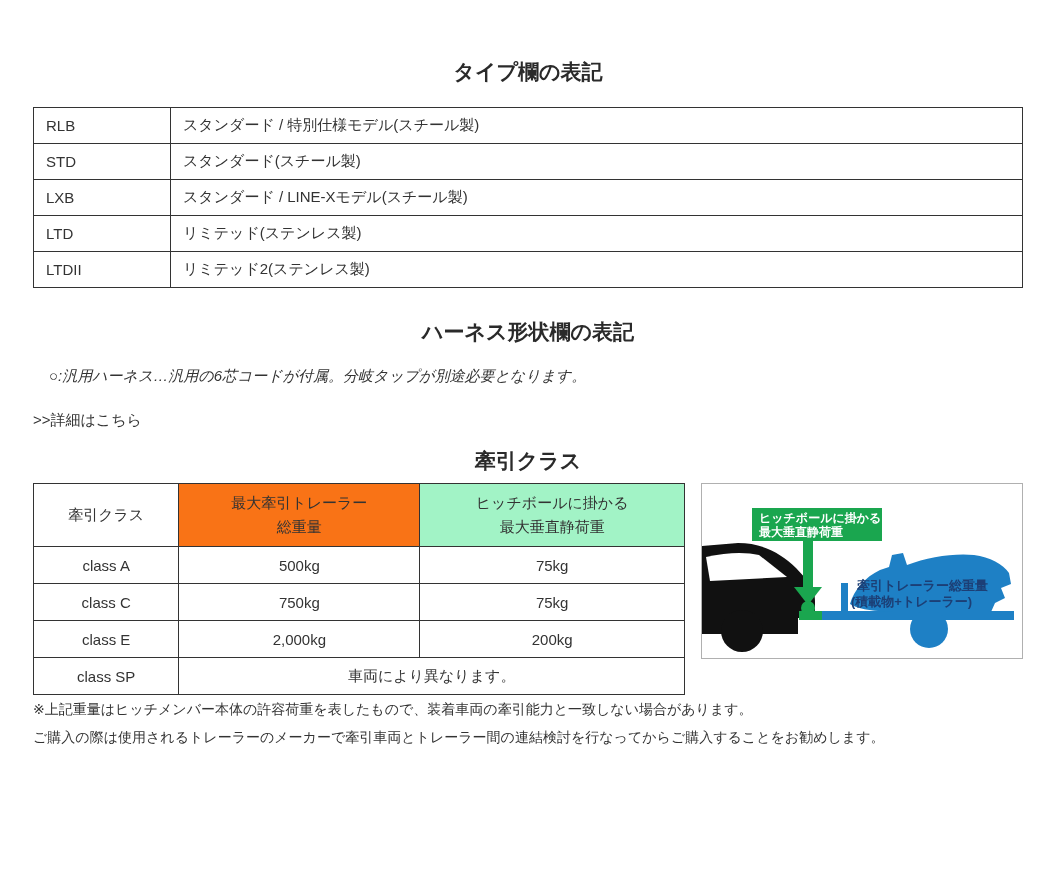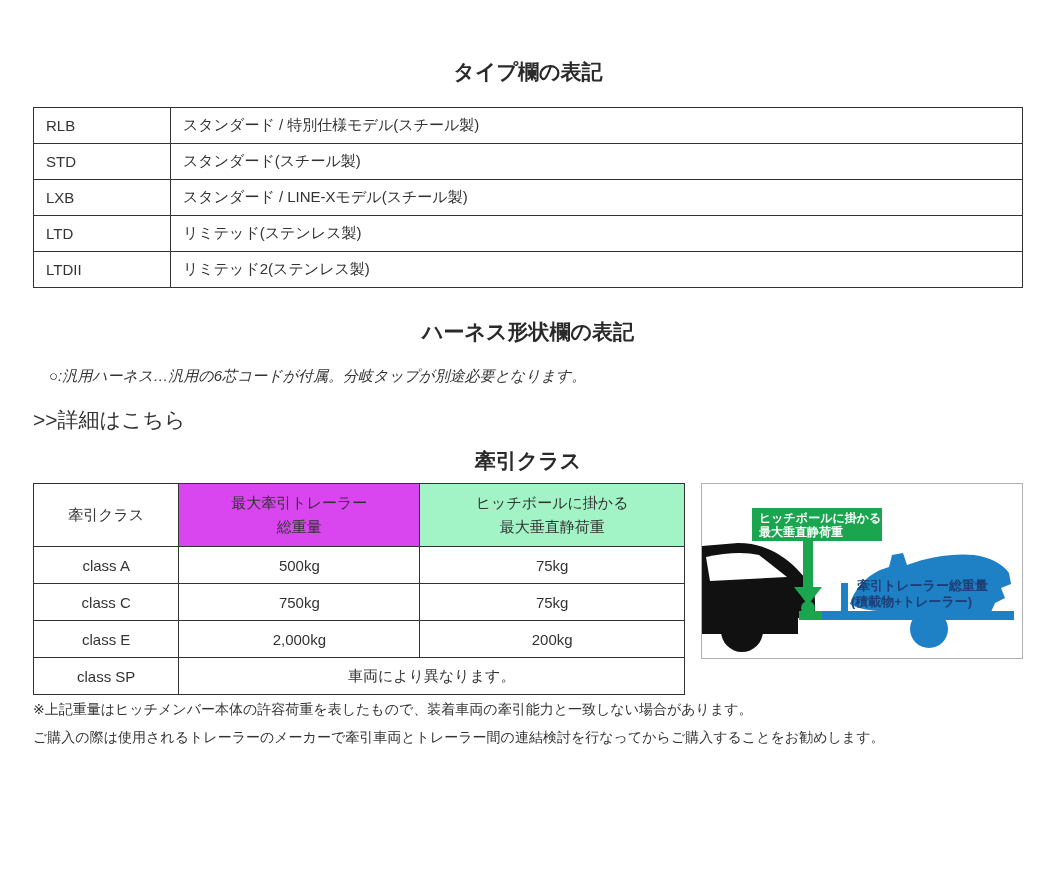--- a/index.html
+++ b/index.html
@@ -22,33 +22,33 @@
   table { border-collapse:collapse; }
   .type-table { width:990px; }
   .type-table td {
     border:1px solid #333333; height:36px;
     font-size:15px; color:#333333; padding:0 10px 0 12px;
     vertical-align:middle;
   }
   .type-table td.code-cell { width:137px; }
 
   .harness-line { font-size:15px; line-height:28px; margin:16px; color:#333333;font-style:italic; }
-  .detail-link { color:#333333; text-decoration:none; font-size:21px; line-height:28px; display:inline-block; }
+  .detail-link { color:#333333; text-decoration:none; font-size:15px; line-height:28px; display:inline-block; }
 
   .towing-flex { display:flex; align-items:flex-start; margin-top:8px; }
 
   .towing-table { width:654px; }
   .towing-table th, .towing-table td {
     border:1px solid #333333; text-align:center; vertical-align:middle;
     font-size:15px; font-weight:normal; color:#333333;
   }
   .towing-table th { height:63px; line-height:24px; white-space:pre-line; }
   .towing-table td { height:37px; }
   .col-class { width:146px; background:#ffffff; }
-  .col-trailer { width:242px; background:#d946ef; }
+  .col-trailer { width:242px; background:#f97316; }
   .col-vertical { width:266px; background:#a2f3c6; }
 
   .illustration-box {
     margin-left:16px; width:322px; height:176px;
     border:1px solid #b0b0b0; background:#ffffff; flex:none;
   }
   .illustration-box svg { display:block; }
   .hitch-label-text { font-size:12px; font-weight:bold; fill:#ffffff; }
   .trailer-label-text { font-size:13px; font-weight:bold; fill:#1c3f76; }
 

